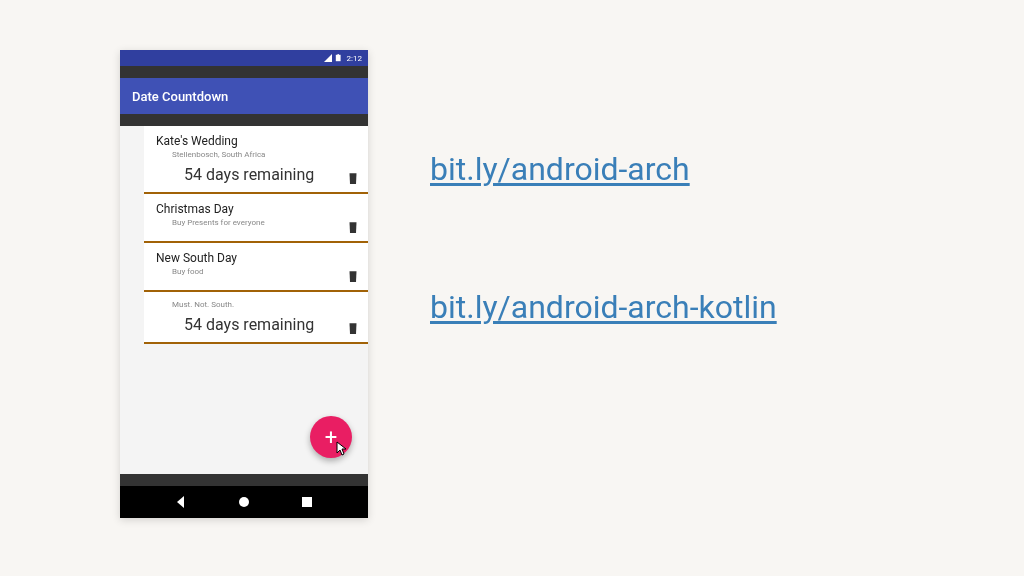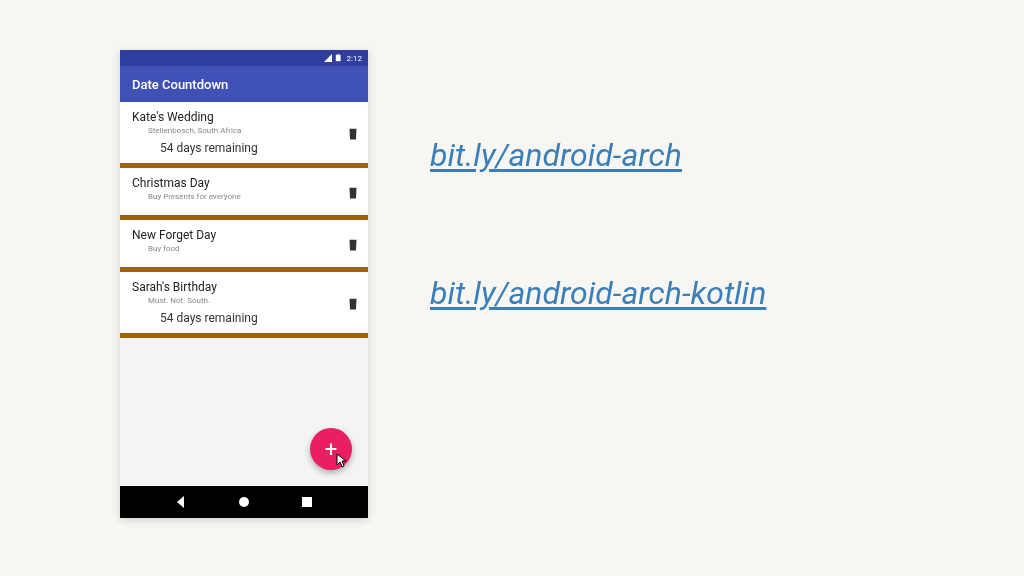--- a/index.html
+++ b/index.html
@@ -20,20 +20,21 @@
     .phone {
       position: absolute;
       left: 120px;
       top: 50px;
       width: 248px;
       height: 468px;
       background: #333;
       display: flex;
       flex-direction: column;
       box-shadow: 0 2px 8px rgba(0,0,0,0.15);
+      gap: 12px;
     }
     
     .status-bar {
       height: 16px;
       background: #303f9f;
       display: flex;
       align-items: center;
       justify-content: flex-end;
       padding: 0 6px;
       color: #fff;
@@ -66,25 +67,26 @@
     
     .app-content {
       flex: 1;
       background: #f4f4f4;
       position: relative;
       overflow: hidden;
     }
     
     .event-item {
       background: #fff;
-      border-bottom: 5px solid #a16207;
+      border-bottom: 2px solid #a16207;
       padding: 8px 10px 8px 12px;
       display: flex;
       justify-content: space-between;
-      align-items: center;
+      align-items: flex-end;
+      margin-left: 24px;
     }
     
     .event-info {
       flex: 1;
     }
     
     .event-title {
       font-size: 12px;
       color: #222;
       font-weight: 400;
@@ -92,21 +94,21 @@
     }
     
     .event-subtitle {
       font-size: 8px;
       color: #888;
       margin-bottom: 6px;
       padding-left: 16px;
     }
     
     .event-remaining {
-      font-size: 12px;
+      font-size: 16px;
       color: #333;
       margin-left: 28px;
     }
     
     .delete-icon {
       width: 10px;
       height: 12px;
       margin-top: 2px;
       background: #333;
       clip-path: polygon(15% 10%, 85% 10%, 80% 100%, 20% 100%);
@@ -159,23 +161,22 @@
     }
     
     .nav-icon {
       color: #fff;
       font-size: 14px;
     }
     
     .links-area {
       position: absolute;
       left: 430px;
-      top: 136px;
+      top: 150px;
       width: 500px;
-      font-style: italic;
     }
     
     .link-text {
       font-size: 32px;
       color: #3a7fb8;
       text-decoration: underline;
       cursor: pointer;
       margin-bottom: 100px;
       display: block;
       font-weight: 400;
@@ -218,29 +219,28 @@
     <div class="event-item">
       <div class="event-info">
         <div class="event-title">Christmas Day</div>
         <div class="event-subtitle">Buy Presents for everyone</div>
       </div>
       <div class="delete-icon"></div>
     </div>
 
     <div class="event-item">
       <div class="event-info">
-        <div class="event-title">New Forget Day</div>
+        <div class="event-title">New South Day</div>
         <div class="event-subtitle">Buy food</div>
       </div>
       <div class="delete-icon"></div>
     </div>
 
     <div class="event-item">
       <div class="event-info">
-        <div class="event-title">Sarah's Birthday</div>
         <div class="event-subtitle">Must. Not. South.</div>
         <div class="event-remaining">54 days remaining</div>
       </div>
       <div class="delete-icon"></div>
     </div>
 
     <div class="fab">
       <span>+</span>
     </div>
 

